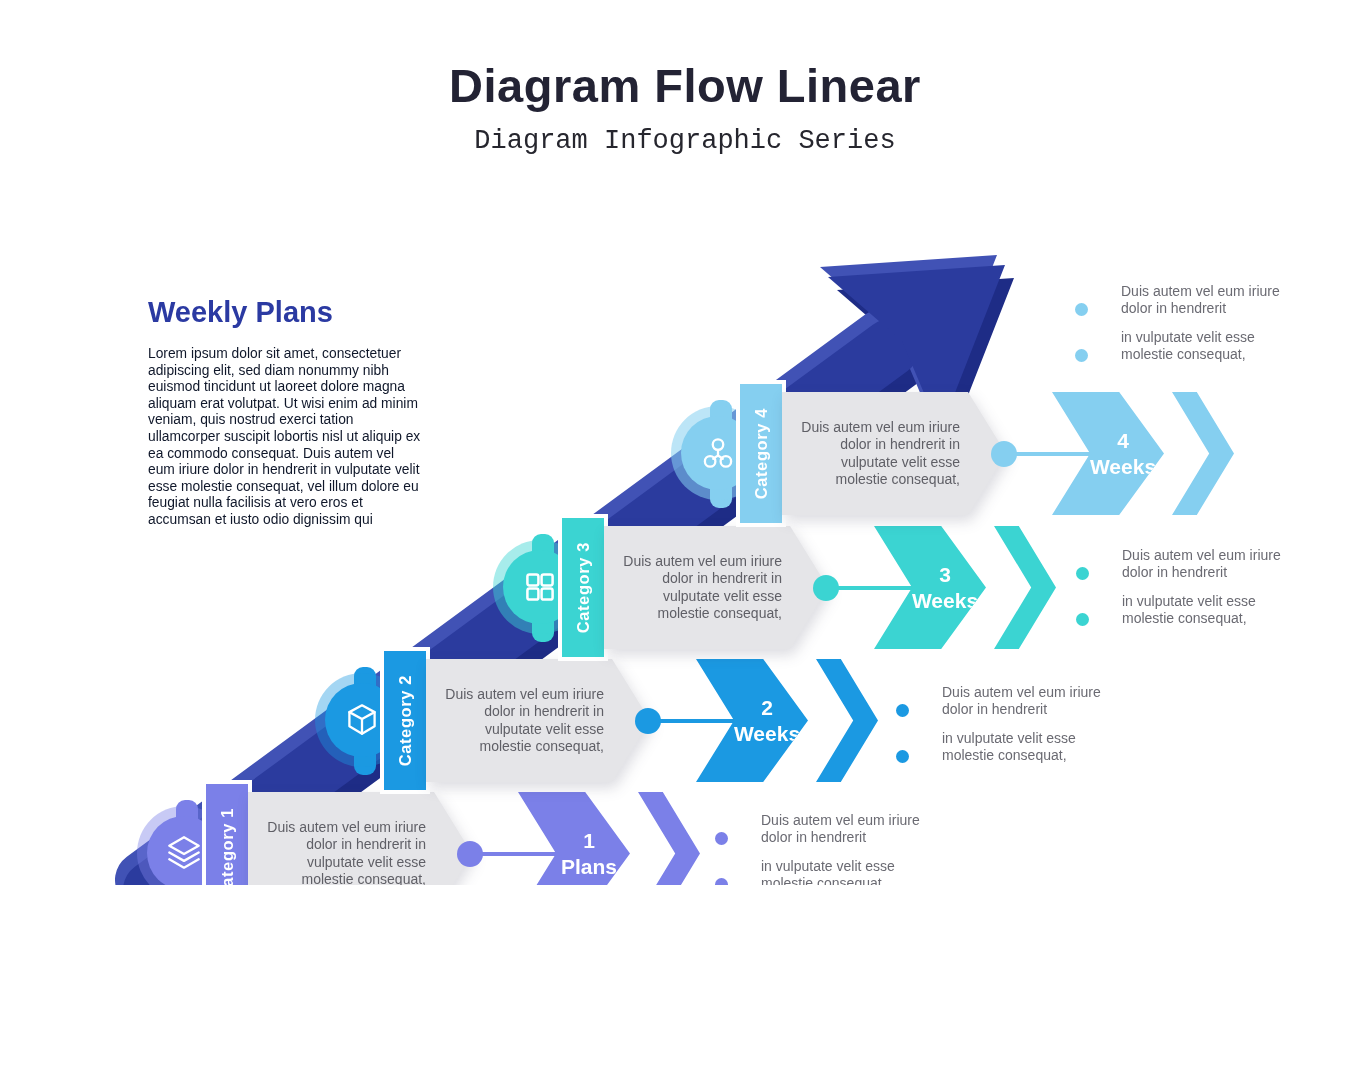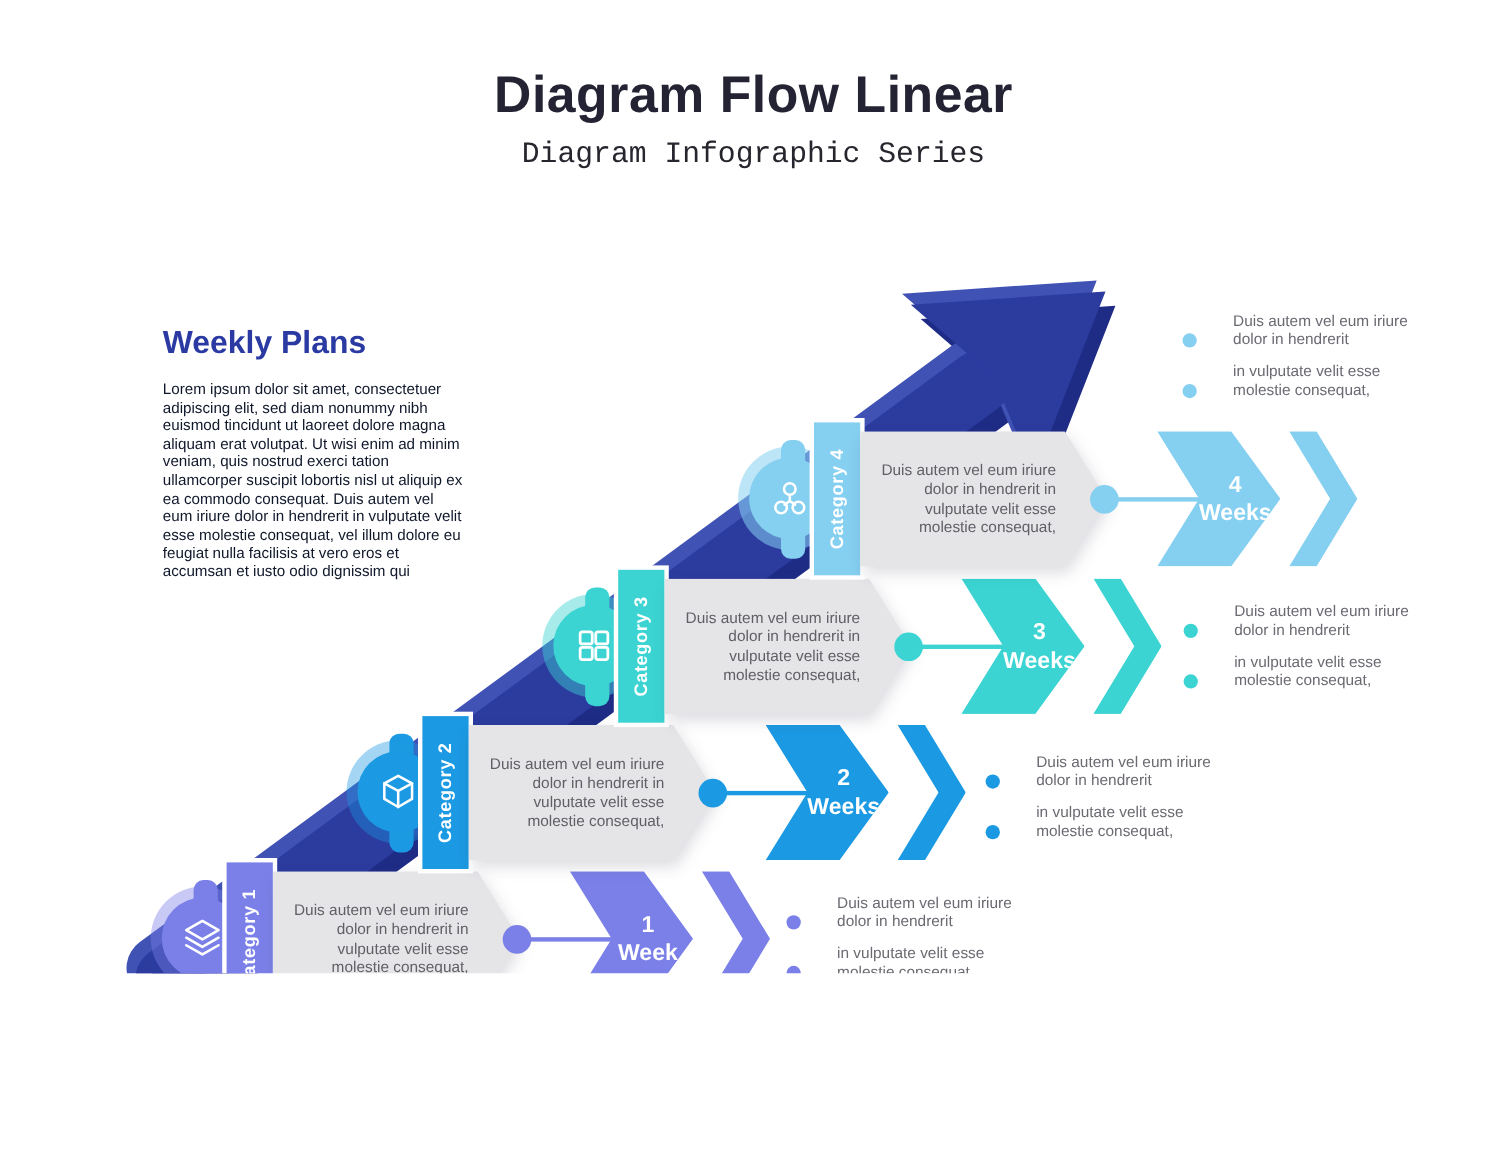--- a/index.html
+++ b/index.html
@@ -105,21 +105,21 @@
     </div>
     <div class="box-wrap">
       <div class="gray-box">
           <p>Duis autem vel eum iriure dolor in hendrerit in vulputate velit esse molestie consequat,</p>
         </div>
     </div>
     <div class="conn-line"></div>
     <div class="conn-dot"></div>
     <div class="chev-big">
       <span>1</span>
-      <span>Week</span>
+      <span>Plans</span>
     </div>
     <div class="chev-band"></div>
   </div>
 
   <div class="row row-2 c2">
     <div class="icon-bar"></div>
     <div class="icon-circle">
       <svg viewBox="0 0 40 40" fill="none" stroke="#fff" stroke-width="2.2" stroke-linejoin="round" stroke-linecap="round">
         <path d="M20 6 L32 12.5 L20 19 L8 12.5 Z"></path>
         <path d="M8 12.5 L8 26 L20 33 L20 19"></path>

